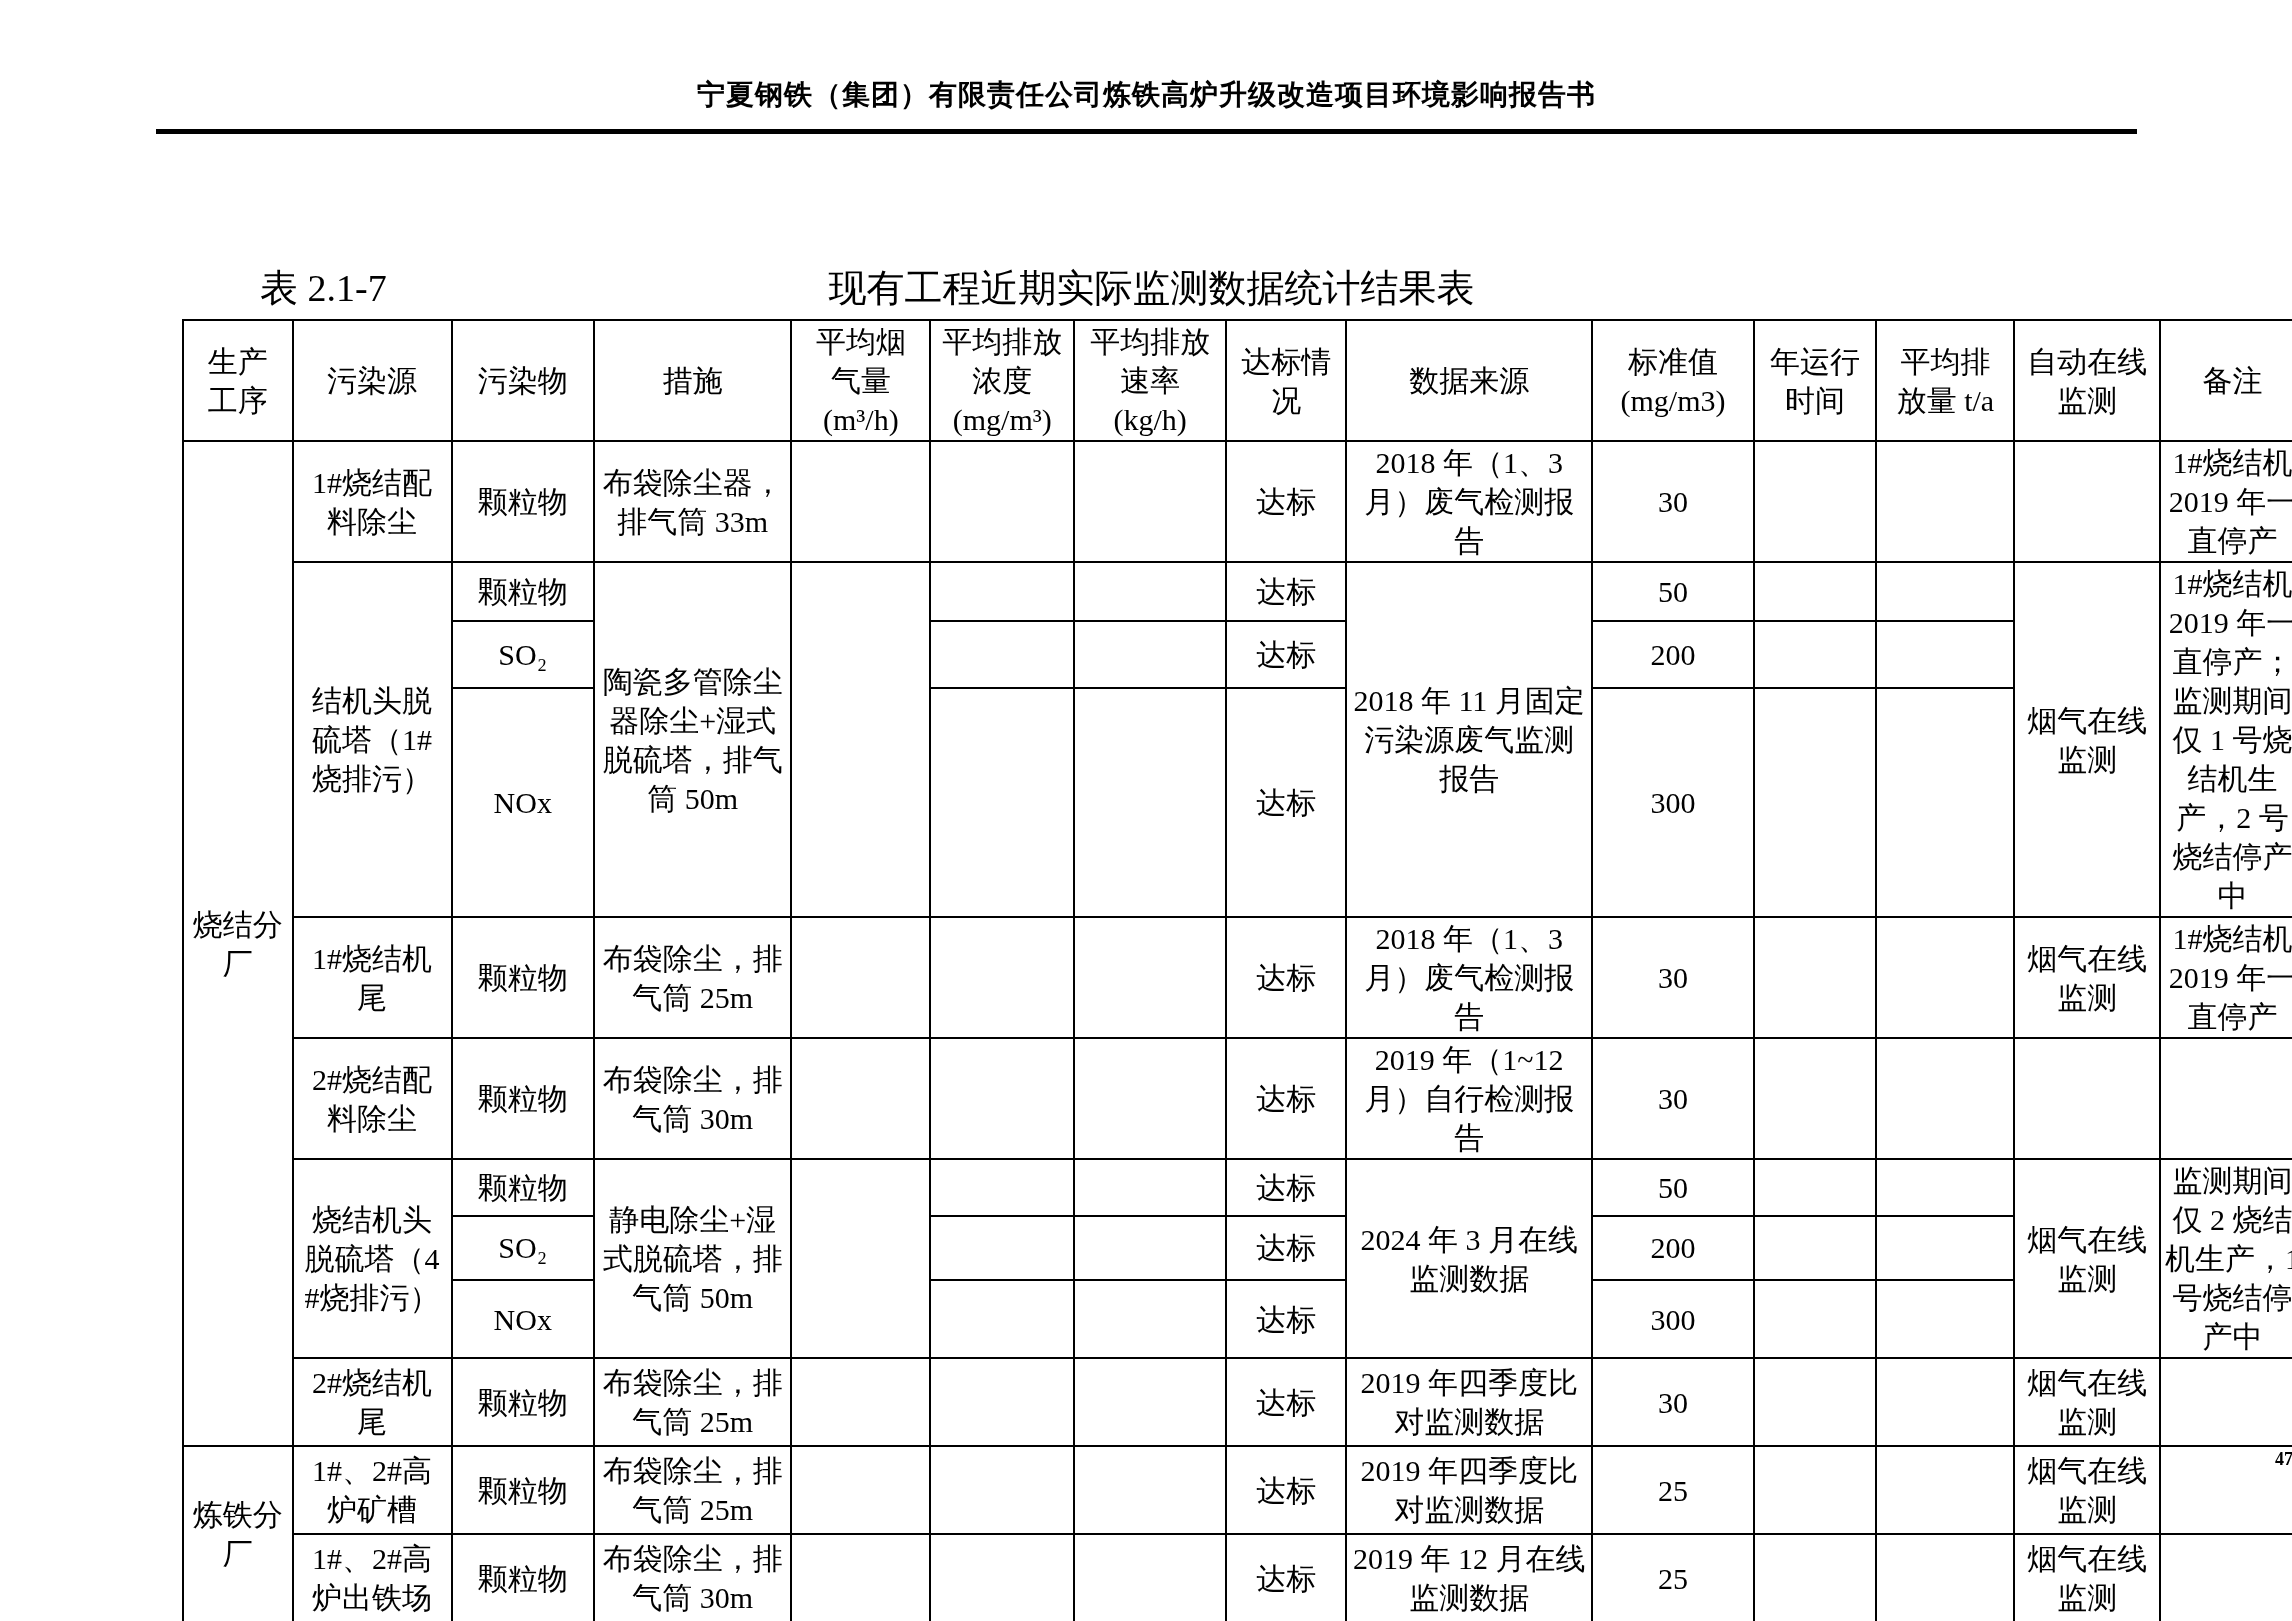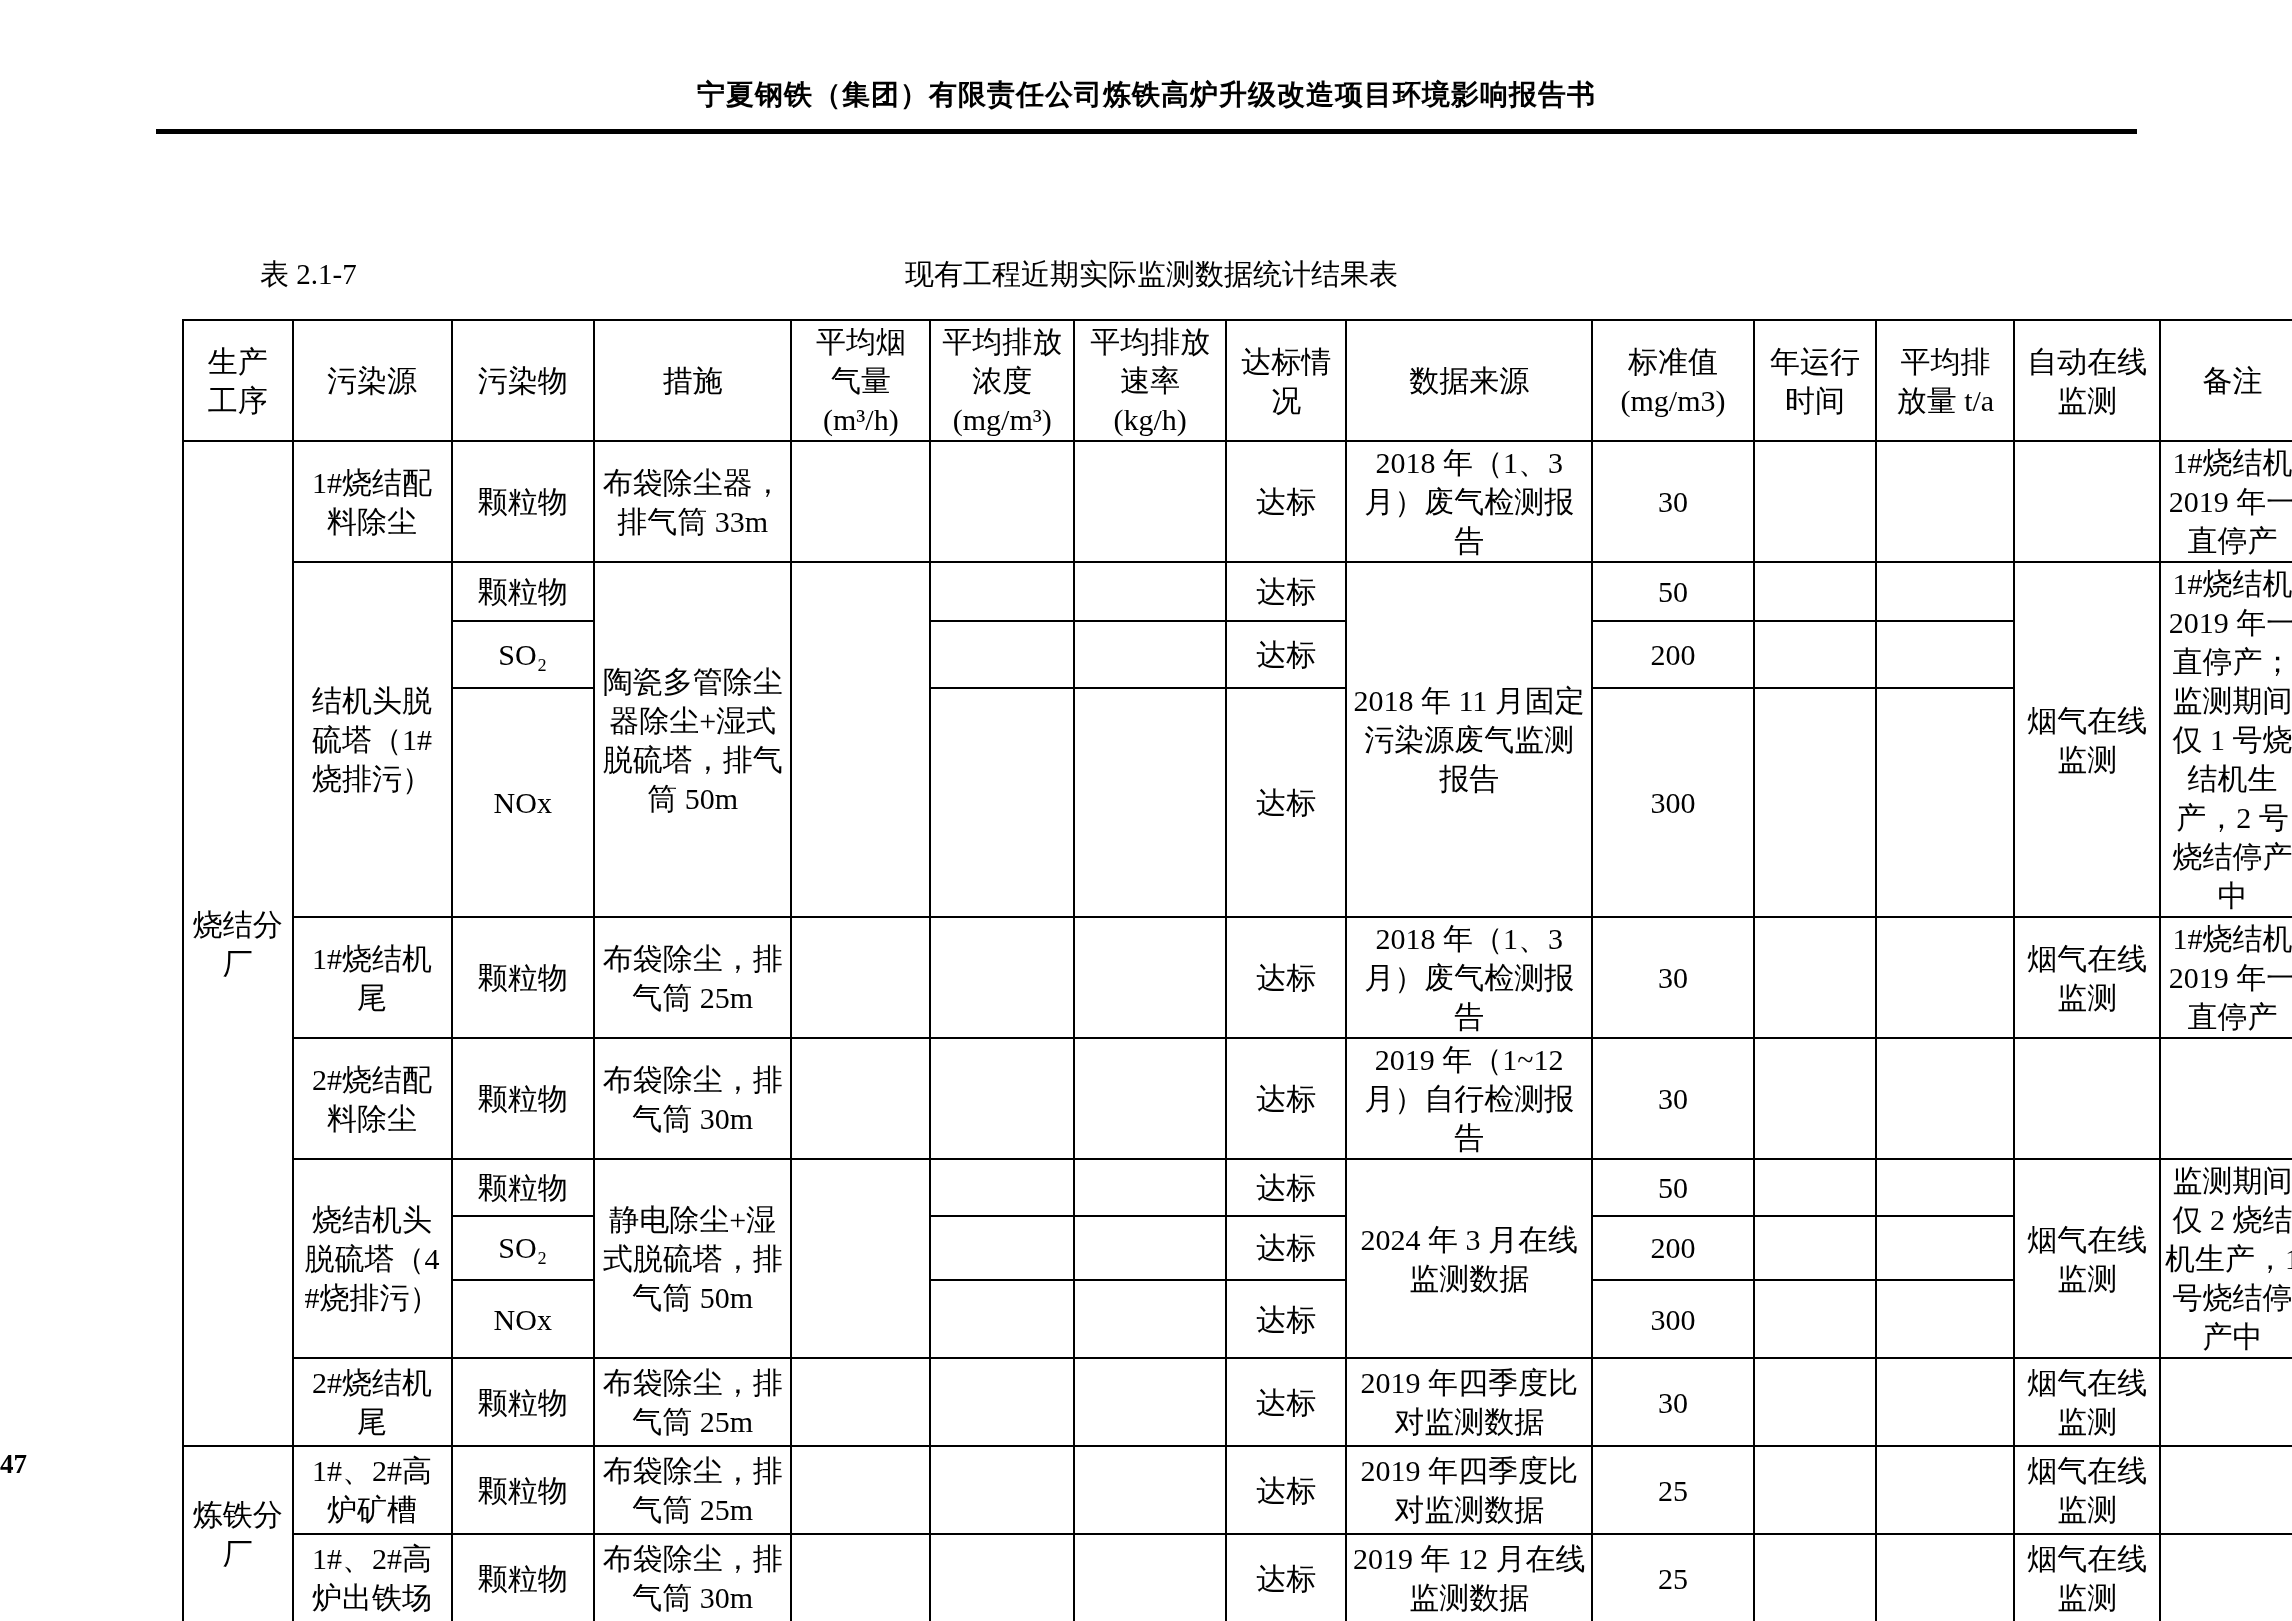--- a/index.html
+++ b/index.html
@@ -14,22 +14,22 @@
   .doc-header {
     position:absolute; top:76px; left:0; width:100%;
     text-align:center;
     font-size:28px; font-weight:bold; letter-spacing:1px;
   }
   .header-rule {
     position:absolute; top:129px; left:156px;
     width:1981px; height:4.9px; background:#000;
   }
   .title-row {
-    position:absolute; top:255px; left:182px; width:1939px;
-    font-size:29px; height:39px;
+    position:absolute; top:263px; left:182px; width:1939px;
+    font-size:38px; height:39px;
   }
   .table-label { position:absolute; left:78px; top:0; }
   .table-title { display:block; text-align:center; }
   table.monitoring-table {
     position:absolute; top:319px; left:182px;
     width:2124px;
     border-collapse:collapse; table-layout:fixed;
     font-size:30px; line-height:1.3;
     border:2.9px solid #000;
   }
@@ -38,21 +38,21 @@
     border-top-width:2.9px; border-bottom-width:2.9px;
     text-align:center; vertical-align:middle;
     padding:1px 3.9px;
     overflow:hidden;
     font-weight:normal;
     word-break:break-all;
   }
   .monitoring-table th { white-space:pre-line; }
   .page-number {
     position:absolute; top:1449px; left:0; width:100%;
-    text-align:left; font-size:27px; font-weight:bold;
+    text-align:right; font-size:18px; font-weight:bold;
   }
 </style>
 </head>
 <body>
 
 <div class="page">
 
   <div class="doc-header">宁夏钢铁（集团）有限责任公司炼铁高炉升级改造项目环境影响报告书</div>
   <div class="header-rule"></div>
 

